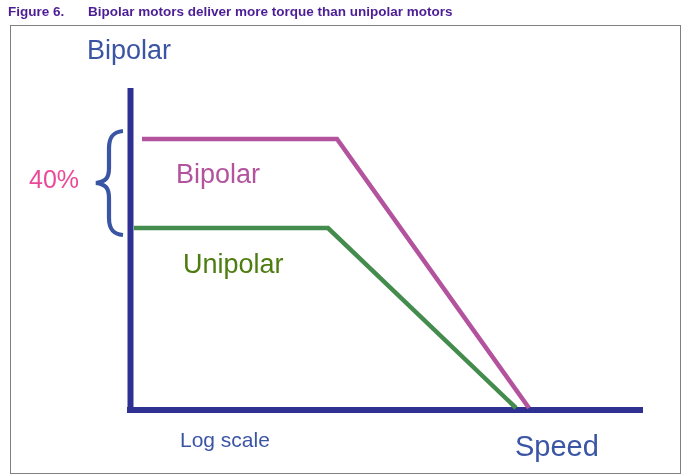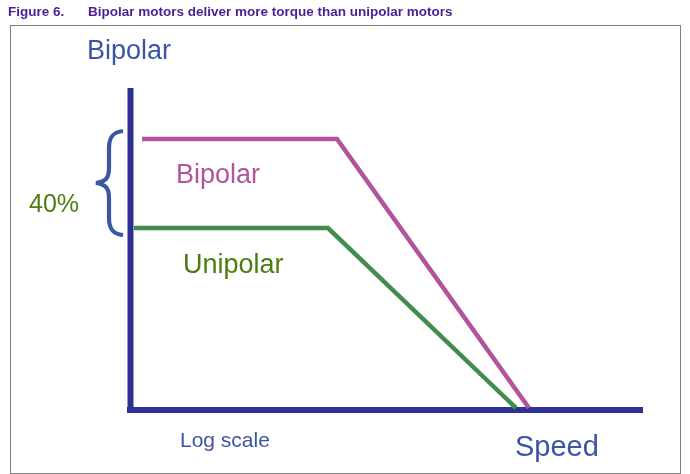--- a/index.html
+++ b/index.html
@@ -22,21 +22,21 @@
     width: 671px; height: 449px;
     border: 1.5px solid #7f7f7f;
     background: #ffffff;
   }
   svg.chart-svg {
     position: absolute; left: 0; top: 0;
     width: 690px; height: 474px;
   }
   .lbl { position: absolute; line-height: 1; white-space: nowrap; }
   .lbl-torque   { left: 87px;  top: 37px;  font-size: 27px; color: #3b55a5; }
-  .lbl-pct      { left: 29px;  top: 167px; font-size: 25px; color: #4d7c0f; margin-top: 24px; }
+  .lbl-pct      { left: 29px;  top: 167px; font-size: 25px; color: #ec4899; }
   .lbl-bipolar  { left: 176px; top: 161px; font-size: 27px; color: #b3539e; }
   .lbl-unipolar { left: 183px; top: 251px; font-size: 27px; color: #4d7c0f; }
   .lbl-logscale { left: 180px; top: 429px; font-size: 21px; color: #3b55a5; }
   .lbl-speed    { left: 507px; top: 432px; font-size: 29px; color: #3b55a5; margin-left: 8px; }
 </style>
 </head>
 <body>
 
 <div class="caption">
   <span class="fig-num">Figure 6.</span>

